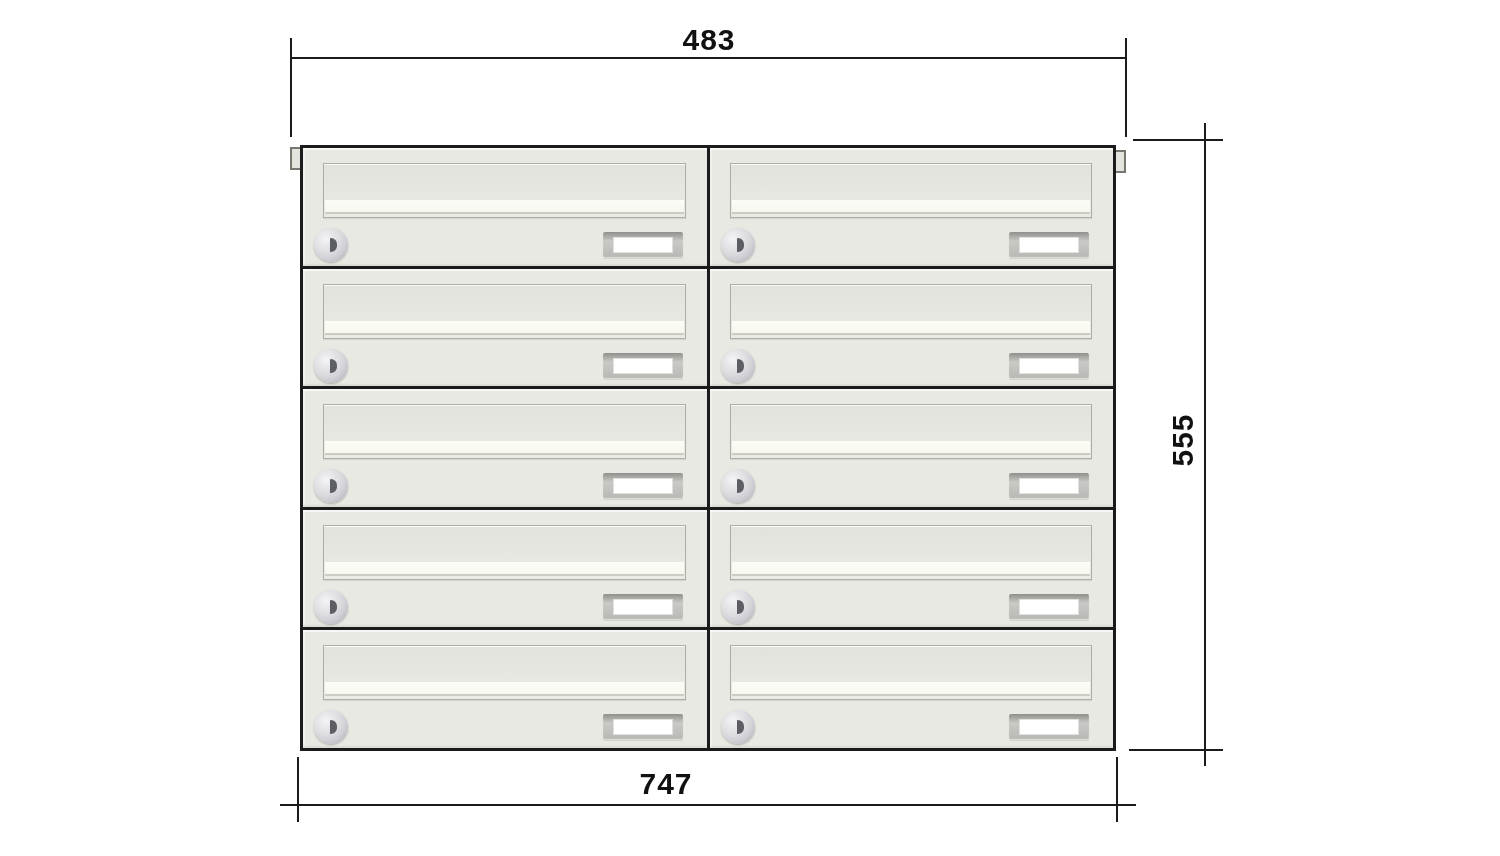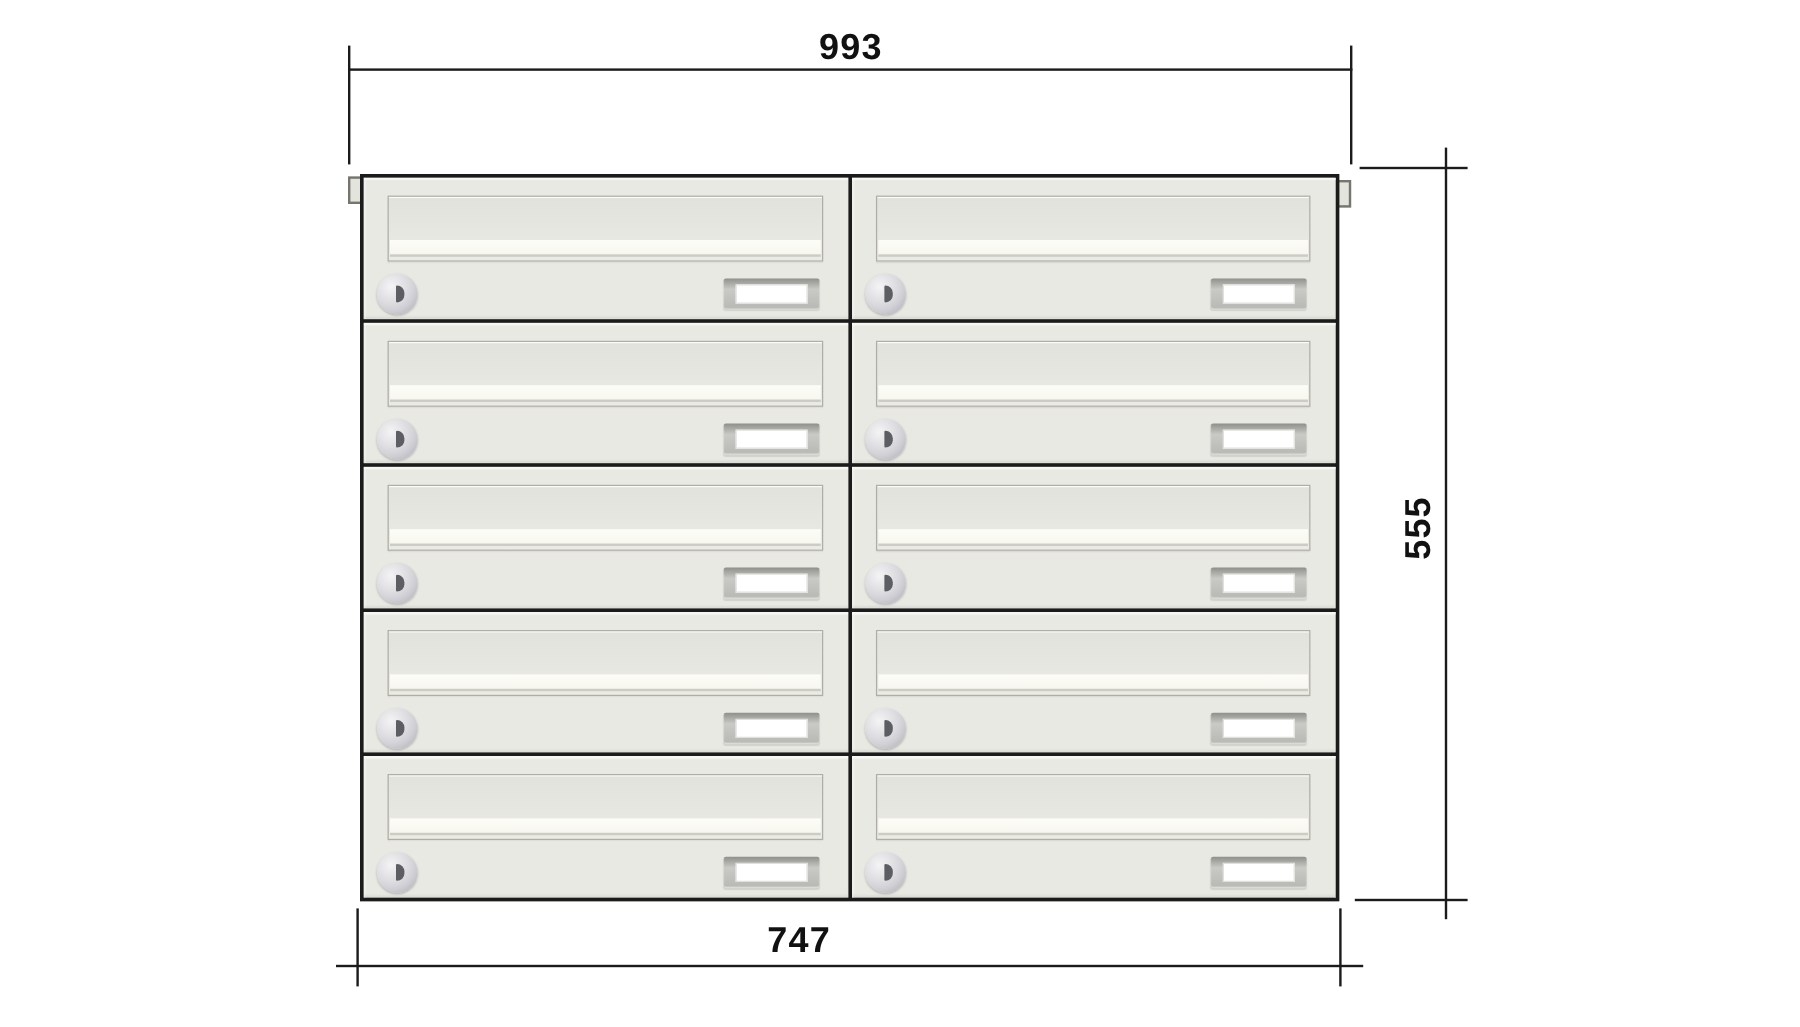--- a/index.html
+++ b/index.html
@@ -138,21 +138,21 @@
     background:var(--nameplate-window);
     box-shadow:inset 0 0 0 1px #e0e0dc;
   }
 </style>
 </head>
 <body>
 
 <div class="canvas">
 
   <div>
-    <div class="dim-label" id="dim-top-label">993</div>
+    <div class="dim-label" id="dim-top-label">483</div>
     <div class="dim-line" id="dim-top-line"></div>
     <div class="dim-line" id="dim-top-ext-l"></div>
     <div class="dim-line" id="dim-top-ext-r"></div>
   </div>
 
   <div>
     <div class="dim-label" id="dim-right-label">555</div>
     <div class="dim-line" id="dim-right-line"></div>
     <div class="dim-line" id="dim-right-ext-t"></div>
     <div class="dim-line" id="dim-right-ext-b"></div>

